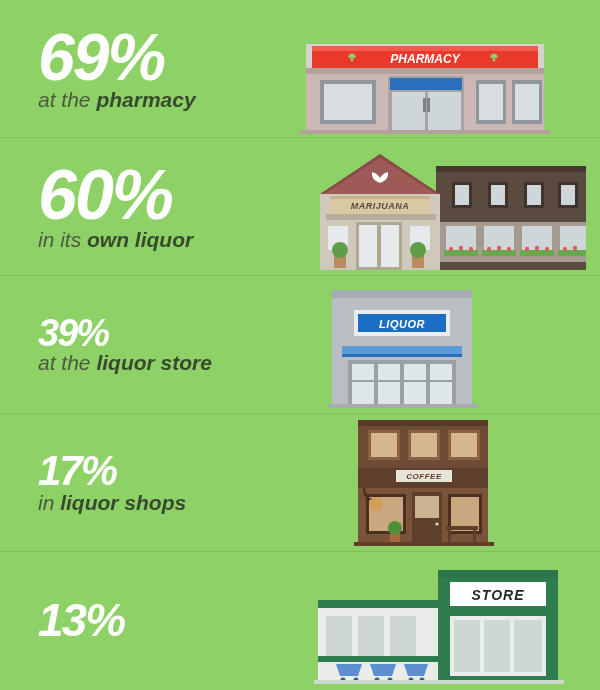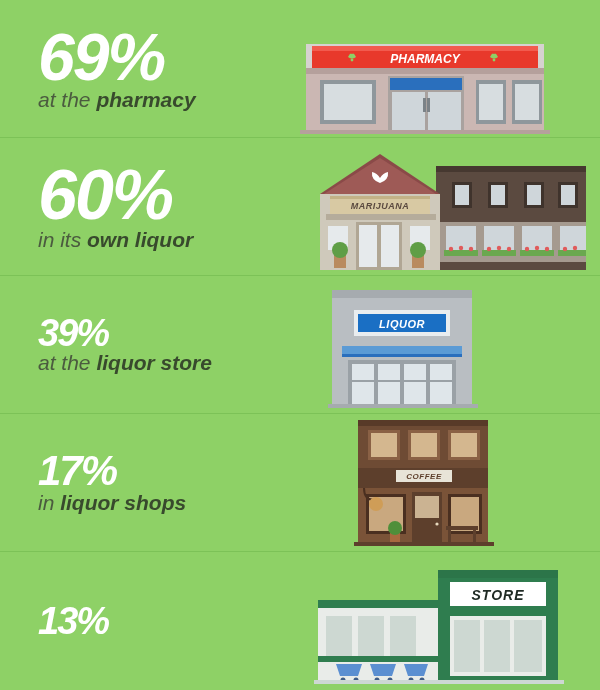--- a/index.html
+++ b/index.html
@@ -43,21 +43,21 @@
     color: #ffffff;
     font-weight: bold;
     line-height: 0.95;
     letter-spacing: -2px;
     margin: 0;
   }
   .pct-69 { font-size: 66px; }
   .pct-60 { font-size: 70px; text-align: center; }
   .pct-39 { font-size: 38px; }
   .pct-17 { font-size: 42px; }
-  .pct-13 { font-size: 38px; }
+  .pct-13 { font-size: 46px; }
 
   .label {
     color: #4b5b3f;
     font-size: 21px;
     white-space: nowrap;
   }
   .label b { color: #384a2d; font-weight: bold; }
 
   .art {
     position: absolute;

